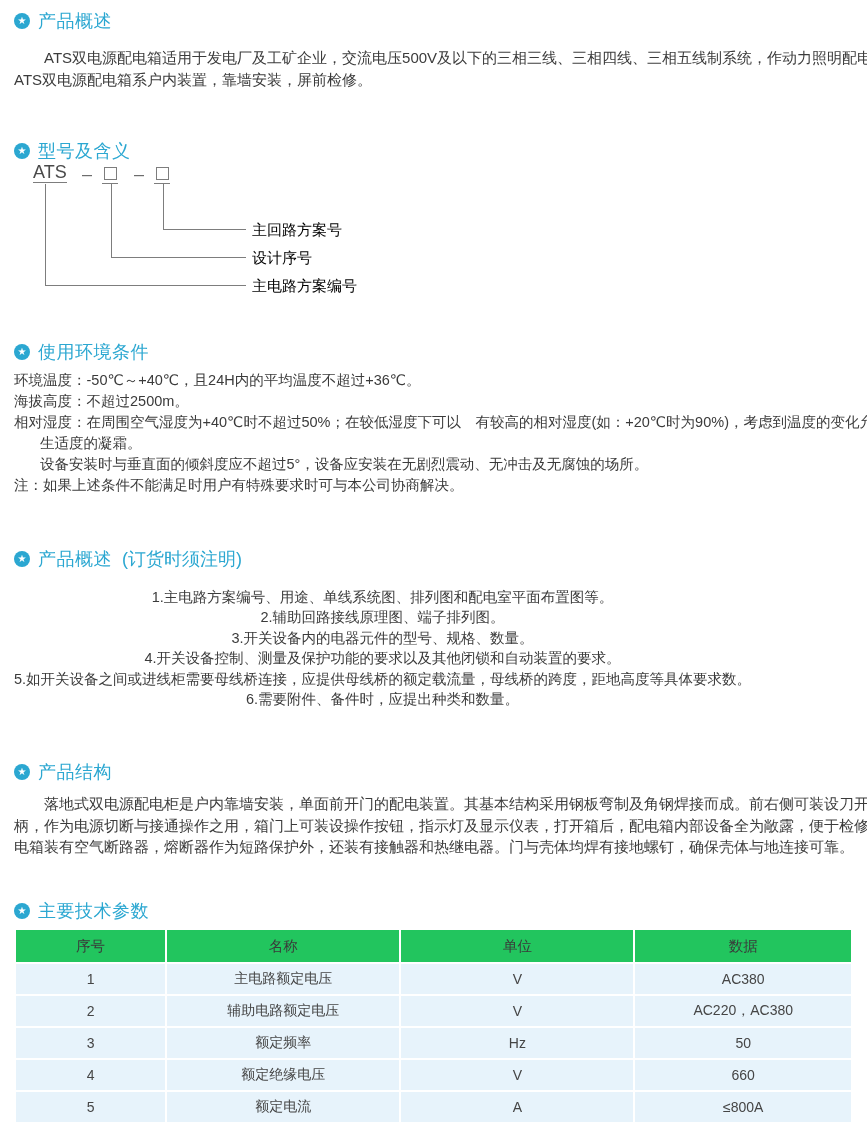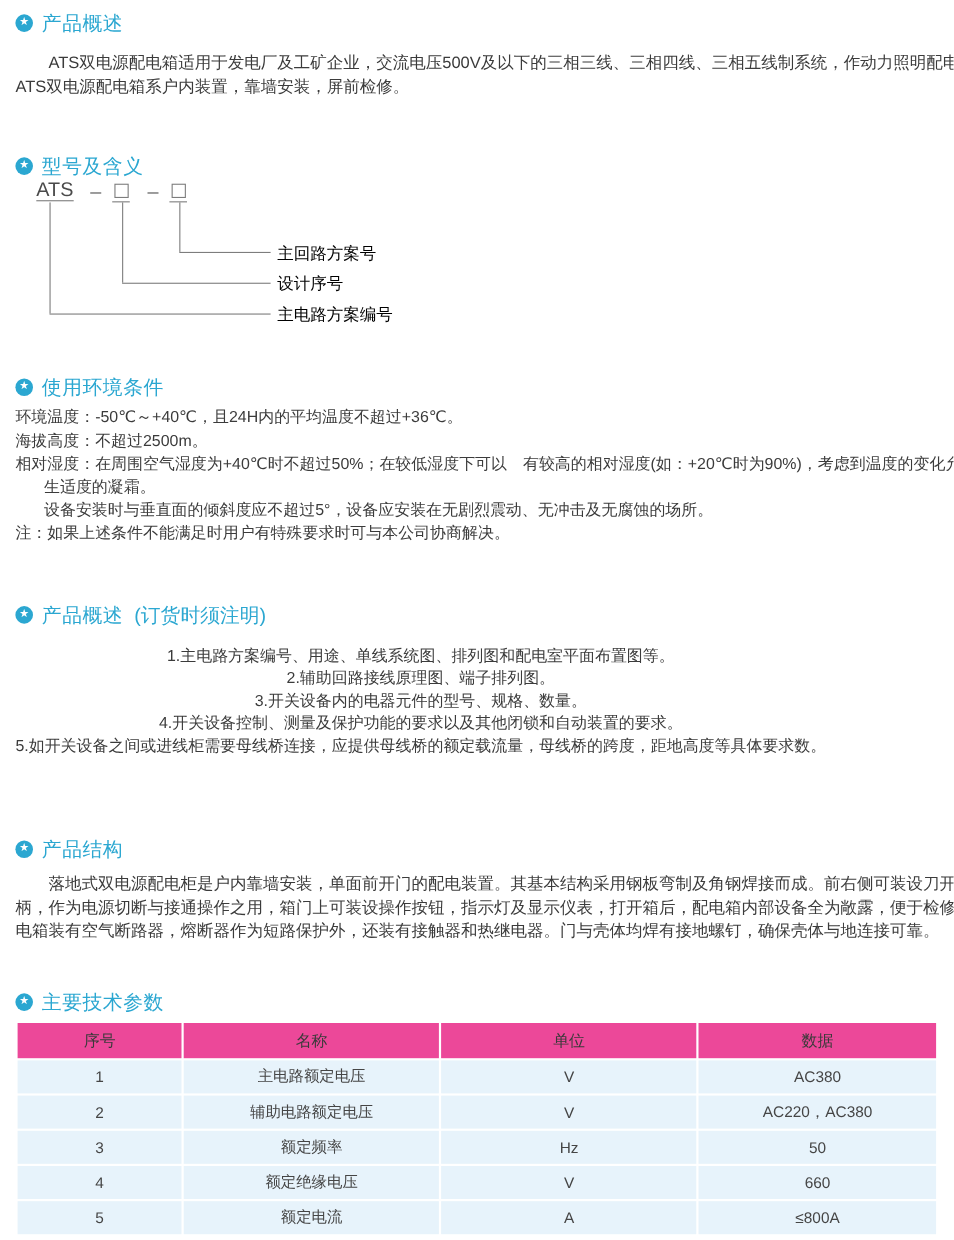--- a/index.html
+++ b/index.html
@@ -35,21 +35,21 @@
   .diagram .hline,.diagram .vline{position:absolute;background:#7d7d7d;}
   .diagram .hline{height:1px;}
   .diagram .vline{width:1px;}
   .diagram .lbl{position:absolute;left:238px;font-size:15px;color:#000000;white-space:nowrap;}
   
   table.params{
     position:absolute;left:14px;top:928px;width:839px;
     border-collapse:separate;border-spacing:2px;table-layout:fixed;
   }
   table.params th{
-    background:#ec4899;color:#3a3a3a;font-weight:normal;font-size:14.5px;
+    background:#22c55e;color:#3a3a3a;font-weight:normal;font-size:14.5px;
     height:32px;text-align:center;padding:0;
   }
   table.params td{
     background:#e7f3fb;color:#454545;font-size:14px;
     height:30px;text-align:center;padding:0;
   }
 </style>
 </head>
 <body>
 
@@ -107,20 +107,21 @@
     <span class="sec-icon">★</span>
     <span class="sec-title">产品概述</span>
     <span class="sec-sub">(订货时须注明)</span>
   </div>
   <div class="olist" style="top:587px;">
     <div class="ln">1.主电路方案编号、用途、单线系统图、排列图和配电室平面布置图等。</div>
     <div class="ln">2.辅助回路接线原理图、端子排列图。</div>
     <div class="ln">3.开关设备内的电器元件的型号、规格、数量。</div>
     <div class="ln">4.开关设备控制、测量及保护功能的要求以及其他闭锁和自动装置的要求。</div>
     <div class="ln">5.如开关设备之间或进线柜需要母线桥连接，应提供母线桥的额定载流量，母线桥的跨度，距地高度等具体要求数。</div>
+    <div class="ln">6.需要附件、备件时，应提出种类和数量。</div>
   </div>
 
   <div class="sec-head" style="top:760px;">
     <span class="sec-icon">★</span>
     <span class="sec-title">产品结构</span>
   </div>
   <div class="struct" style="top:793px;">
     <div class="ln indent">落地式双电源配电柜是户内靠墙安装，单面前开门的配电装置。其基本结构采用钢板弯制及角钢焊接而成。前右侧可装设刀开关操作手</div>
     <div class="ln">柄，作为电源切断与接通操作之用，箱门上可装设操作按钮，指示灯及显示仪表，打开箱后，配电箱内部设备全为敞露，便于检修维护。本配</div>
     <div class="ln">电箱装有空气断路器，熔断器作为短路保护外，还装有接触器和热继电器。门与壳体均焊有接地螺钉，确保壳体与地连接可靠。</div>

